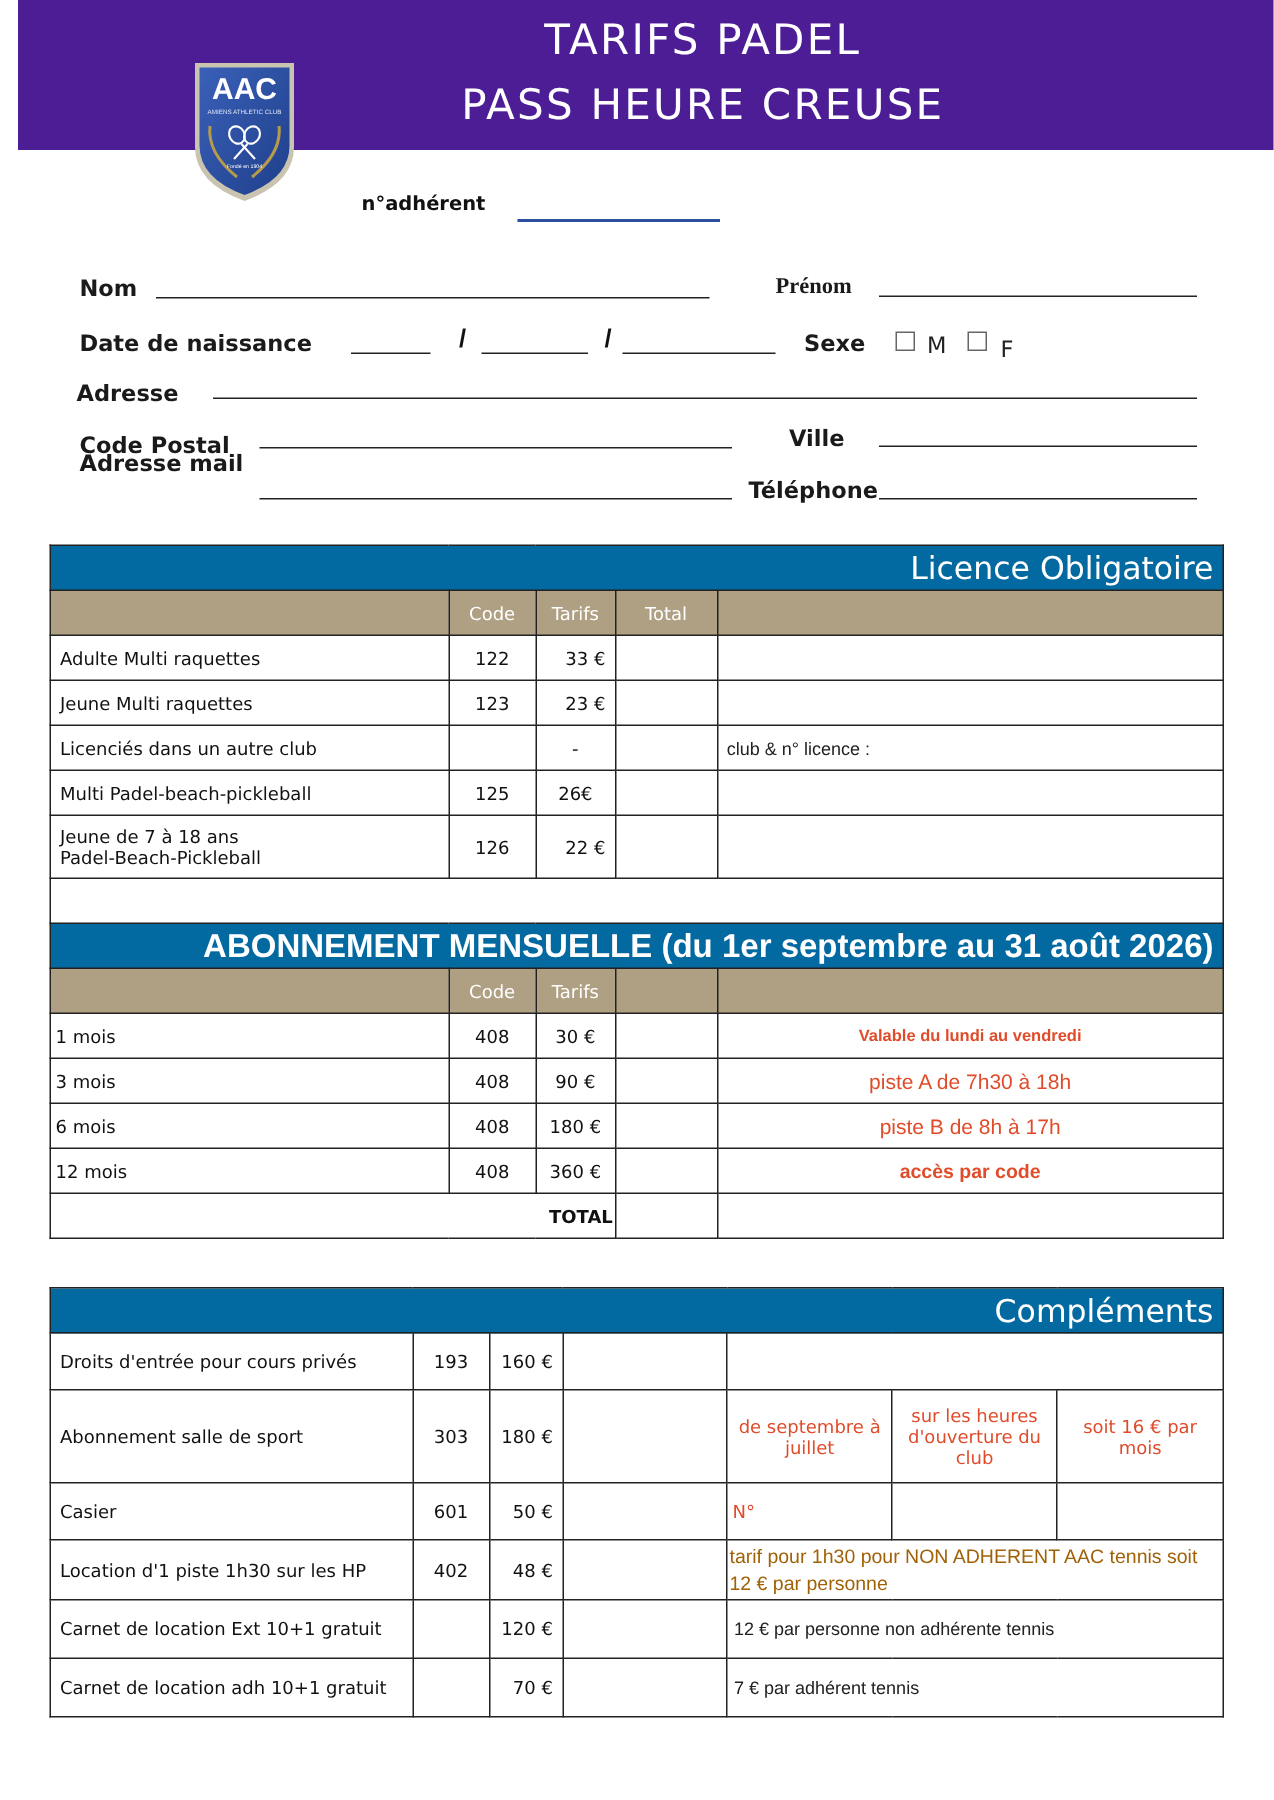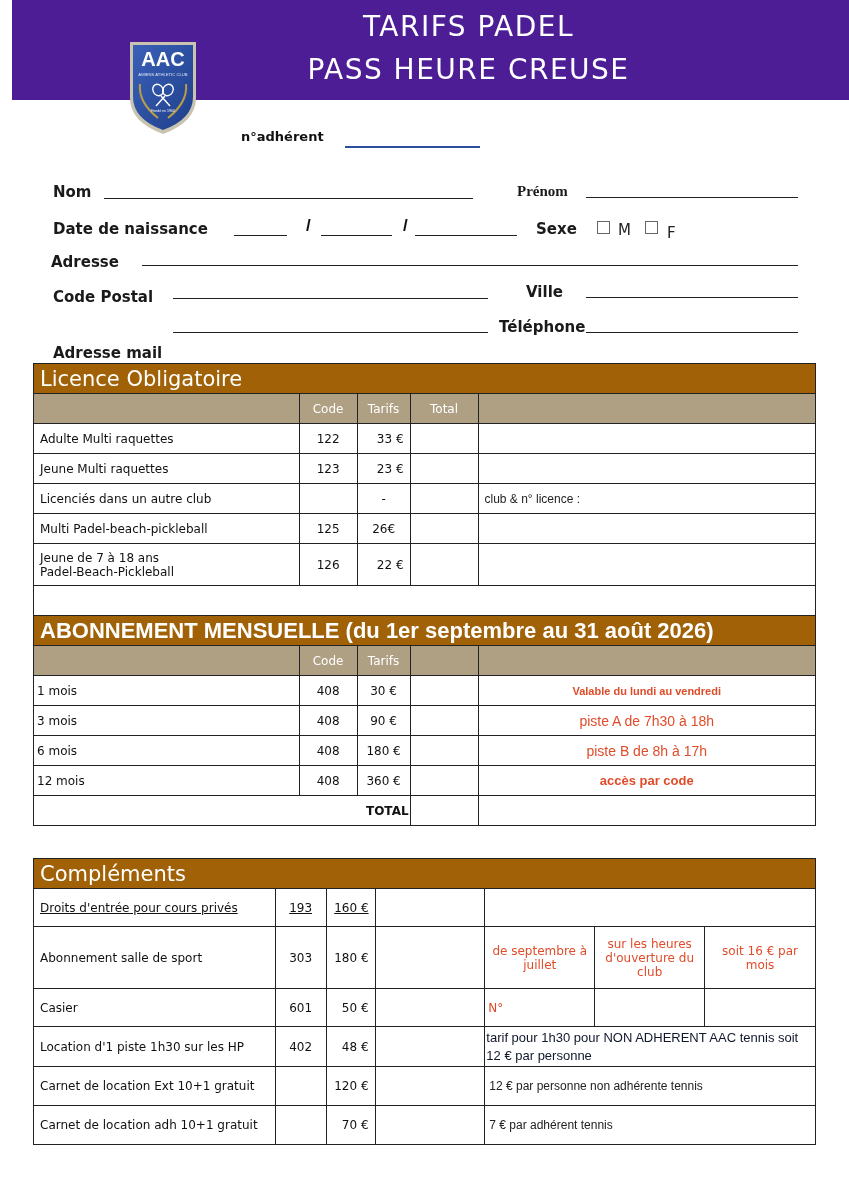--- a/index.html
+++ b/index.html
@@ -34,33 +34,33 @@
   .chk { position: absolute; width: 11px; height: 11px; border: 1px solid #666; background:#fff; }
   .chklbl { position: absolute; font-size: 15px; font-family: "DejaVu Sans", sans-serif; color:#222; }
   .slash { position: absolute; font-size: 17px; font-weight: bold; }
 
   table.tbl {
     position: absolute; left: 33px; width: 783px; border-collapse: collapse;
     font-family: "DejaVu Sans", sans-serif; font-size: 12px;
   }
   table.tbl td { border: 1px solid #222; padding: 0 6px; height: 29px; }
   .sec-head td {
-    background: #a16207; color: #fff; text-align: left; font-size: 21px; height: 38px;
+    background: #0369a1; color: #fff; text-align: right; font-size: 21px; height: 38px;
     border-bottom: 2px solid #5b3a2a;
   }
   .sec-head.bold td { font-family: "Liberation Sans", sans-serif; font-weight: bold; font-size: 22px; }
   .col-head td { background: #b0a083; color: #fff; text-align: center; font-size: 12px; height: 28px; }
   .num { text-align: center; }
   .price { text-align: right; }
   .red { color: #e04c2a; text-align: center; }
   .red-small { color: #e04c2a; text-align: center; font-size: 11px; font-weight: bold; font-family:"Liberation Sans", sans-serif; }
   .red-arial { color: #e04c2a; text-align: center; font-family: "Liberation Sans", sans-serif; font-size: 14px; }
   .red-arial-bold { color: #e04c2a; text-align: center; font-family: "Liberation Sans", sans-serif; font-size: 13px; font-weight: bold; }
   .note { font-family: "Liberation Sans", sans-serif; font-size: 12px; color: #222; }
-  .note-lg { font-family: "Liberation Sans", sans-serif; font-size: 13px; color: #0f172a; line-height: 18px; }
+  .note-lg { font-family: "Liberation Sans", sans-serif; font-size: 13px; color: #a16207; line-height: 18px; }
   .blank-row td { height: 34px; }
   .bold { font-weight: bold; }
 </style>
 </head>
 <body>
 
 <div class="banner">
   <div class="banner-title t1">TARIFS PADEL</div>
   <div class="banner-title t2">PASS HEURE CREUSE</div>
 </div>
@@ -110,21 +110,21 @@
 <div class="chklbl" style="left:667px;top:224px;">F</div>
 
 <div class="flabel" style="left:51px;top:253px;">Adresse</div>
 <div class="fline" style="left:142px;top:265px;width:656px;"></div>
 
 <div class="flabel" style="left:53px;top:288px;">Code Postal</div>
 <div class="fline" style="left:173px;top:298px;width:315px;"></div>
 <div class="flabel" style="left:526px;top:283px;">Ville</div>
 <div class="fline" style="left:586px;top:297px;width:212px;"></div>
 
-<div class="flabel" style="left:53px;top:300px;margin-top:44px;">Adresse mail</div>
+<div class="flabel" style="left:53px;top:300px;">Adresse mail</div>
 <div class="fline" style="left:173px;top:332px;width:315px;"></div>
 <div class="flabel" style="left:499px;top:318px;">Téléphone</div>
 <div class="fline" style="left:586px;top:332px;width:212px;"></div>
 
 <table class="tbl" style="top:363px;">
   <colgroup>
     <col style="width:266px">
       <col style="width:58px">
       <col style="width:53px">
       <col style="width:68px">
@@ -235,21 +235,21 @@
       <col style="width:49px">
       <col style="width:110px">
       <col style="width:110px">
       <col style="width:110px">
       <col style="width:111px">
   </colgroup>
   <tbody>
       <tr class="sec-head">
     <td colspan="7">Compléments</td>
   </tr>
-  <tr style="height:38px;text-decoration:underline;">
+  <tr style="height:38px;">
     <td>Droits d'entrée pour cours privés</td>
     <td class="num">193</td>
     <td class="price">160 €</td>
     <td></td>
     <td colspan="3"></td>
   </tr>
   <tr style="height:56px;">
     <td>Abonnement salle de sport</td>
     <td class="num">303</td>
     <td class="price">180 €</td>

